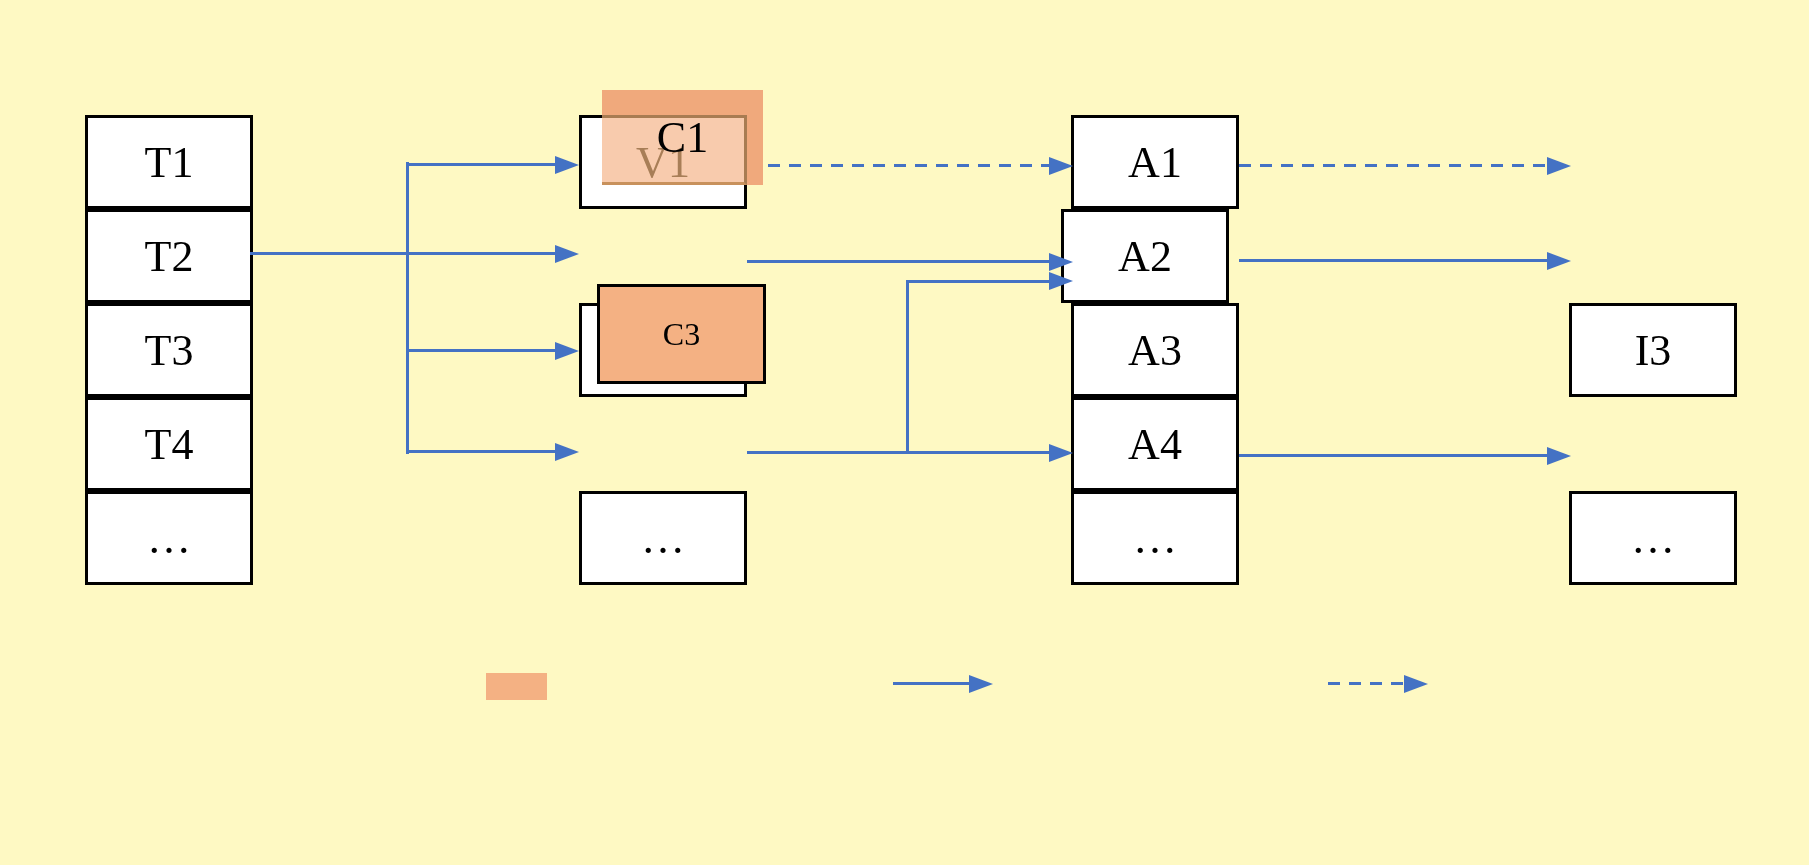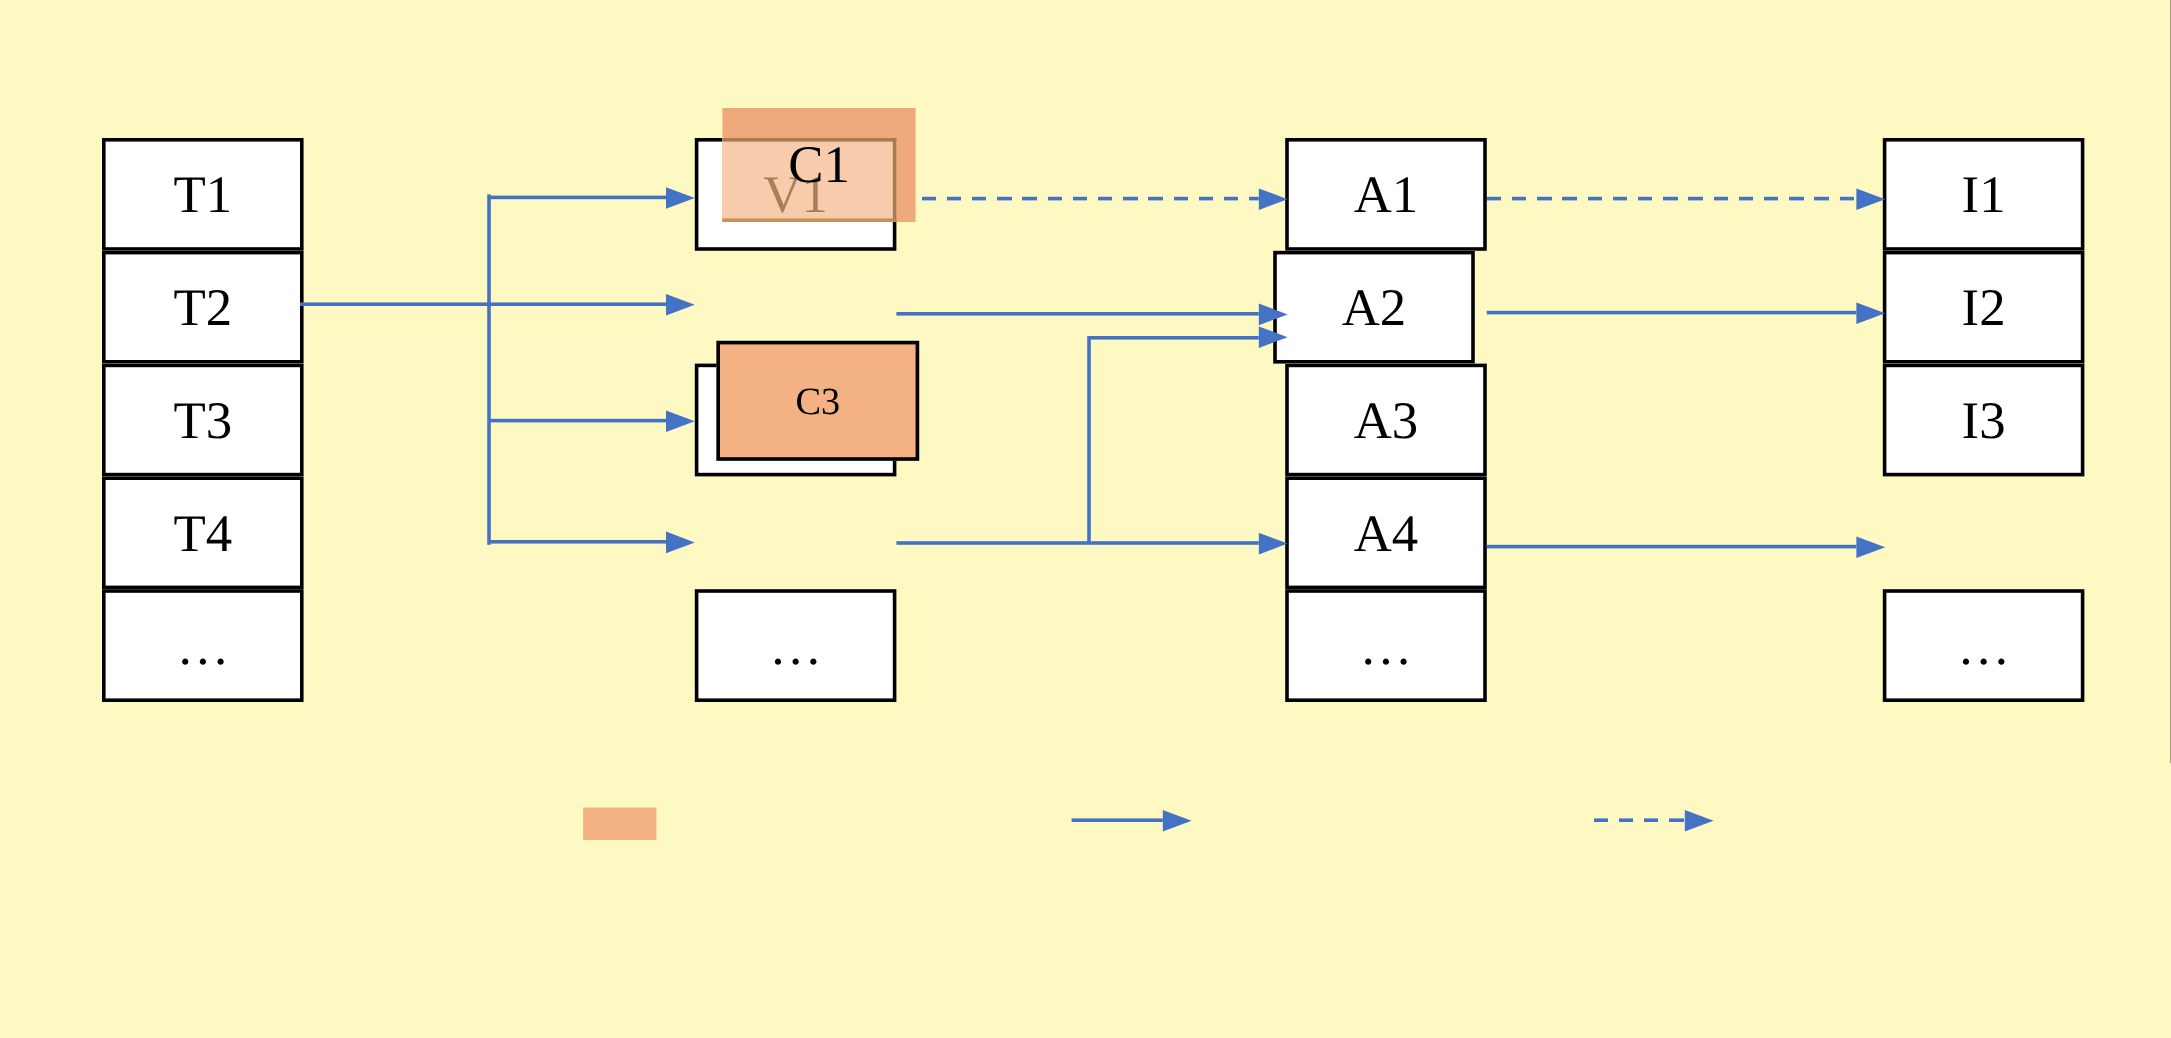--- a/index.html
+++ b/index.html
@@ -69,26 +69,20 @@
   <div class="cell" style="left:1071px;top:303px">
       <span>A3</span>
     </div>
   <div class="cell" style="left:1071px;top:397px">
       <span>A4</span>
     </div>
   <div class="cell" style="left:1071px;top:491px">
       <span>…</span>
     </div>
 
-  <div class="cell" style="left:1569px;top:115px">
-      <span>I1</span>
-    </div>
-  <div class="cell" style="left:1569px;top:209px">
-      <span>I2</span>
-    </div>
   <div class="cell" style="left:1569px;top:303px">
       <span>I3</span>
     </div>
   <div class="cell" style="left:1569px;top:491px">
       <span>…</span>
     </div>
 
   <div class="hline z2" style="left:250px;top:252px;width:306px"></div>
   <div class="vline z2" style="left:406px;top:162px;height:292px"></div>
   <div class="hline z2" style="left:408px;top:163px;width:148px"></div>

